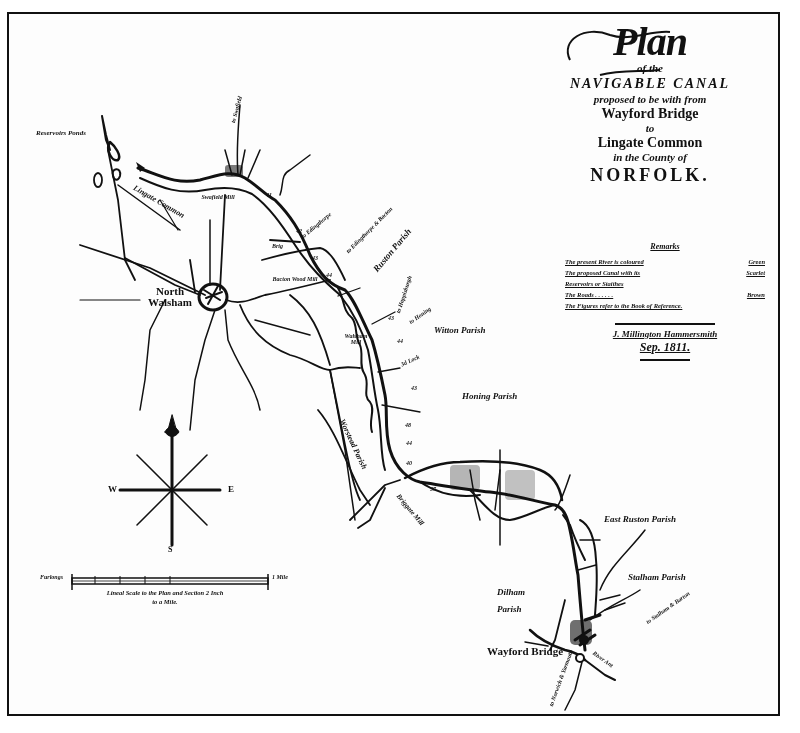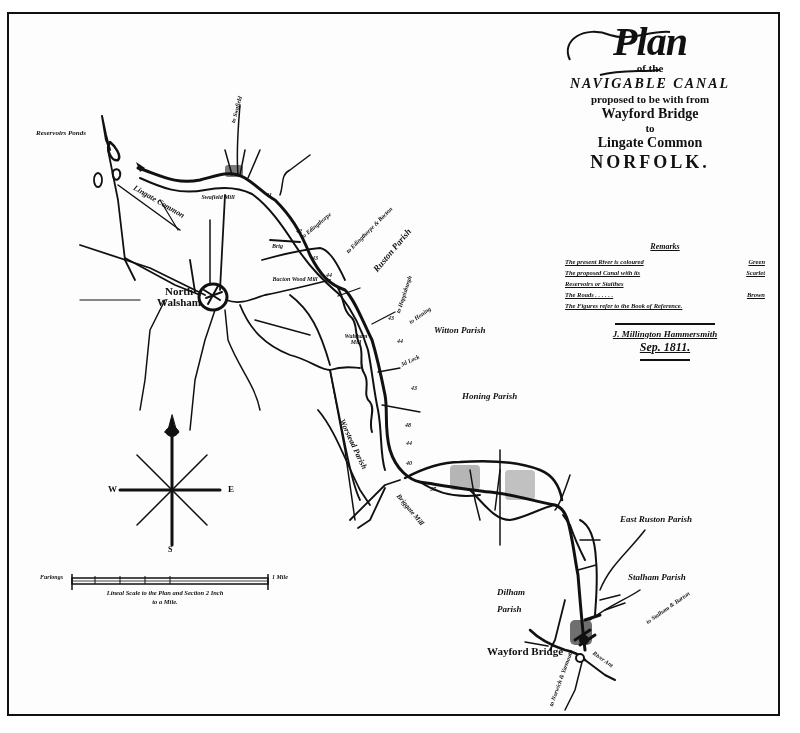--- a/index.html
+++ b/index.html
@@ -6,21 +6,21 @@
   body { width: 800px; height: 733px; position: relative; overflow: hidden;
          font-family: "Liberation Serif", serif; color: #111; }
   .frame { position: absolute; left: 7px; top: 12px; width: 773px; height: 704px;
            border: 2px solid #111; box-sizing: border-box; background: #fdfdfd; }
   svg.map { position: absolute; left: 0; top: 0; width: 800px; height: 733px; }
   .lbl { position: absolute; font-family: "Liberation Serif", serif; font-style: italic;
          color: #111; white-space: nowrap; line-height: 1; }
   .title-block { position: absolute; left: 545px; top: 22px; width: 210px; text-align: center; }
   .t-plan { font-family: "Liberation Serif", serif; font-style: italic; font-weight: bold;
             font-size: 40px; line-height: 40px; letter-spacing: -1px; }
-  .t-small { font-size: 11px; line-height: 13px; font-weight: bold; }
+  .t-small { font-style: italic; font-size: 11px; line-height: 13px; font-weight: bold; }
   .t-caps { font-style: italic; font-weight: bold; font-size: 14px; letter-spacing: 2px; line-height: 18px; }
   .t-place { font-weight: bold; font-size: 14px; line-height: 16px; }
   .t-county { font-weight: bold; font-size: 18px; letter-spacing: 3px; line-height: 22px; }
   .remarks { position: absolute; left: 565px; top: 242px; width: 200px; font-style: italic; text-decoration: underline; }
   .remarks .head { text-align: center; font-weight: bold; font-size: 8px; margin-bottom: 5px; }
   .remarks .row { display: flex; justify-content: space-between; font-size: 6.5px; font-weight: bold; line-height: 11px; }
   .remarks .rule { height: 2px; background: #111; width: 100px; margin: 12px auto 4px; }
   .remarks .author { text-align: center; font-size: 9px; font-weight: bold; line-height: 11px; }
   .remarks .date { text-align: center; font-size: 12px; font-weight: bold; }
   .remarks .rule2 { height: 1.5px; background: #111; width: 50px; margin: 4px auto; }
@@ -150,20 +150,21 @@
 </svg>
 
 <div class="title-block">
   <div class="t-plan">Plan</div>
   <div class="t-small">of the</div>
   <div class="t-caps">NAVIGABLE CANAL</div>
   <div class="t-small">proposed to be with from</div>
   <div class="t-place">Wayford Bridge</div>
   <div class="t-small">to</div>
   <div class="t-place">Lingate Common</div>
+  <div class="t-small">in the County of</div>
   <div class="t-county">NORFOLK.</div>
 </div>
 
 <div class="remarks">
   <div class="head">Remarks</div>
   <div class="row">
     <span>The present River is coloured</span>
     <span>Green</span>
   </div>
   <div class="row">
@@ -187,37 +188,37 @@
   <div class="rule2"></div>
 </div>
 
 <div class="lbl tiny" style="left:36px;top:130px;font-size:7px;">
   <div>Reservoirs Ponds</div>
 </div>
 <div class="lbl tiny" style="left:130px;top:198px;transform:rotate(30deg);font-size:8px;">Lingate Common</div>
 <div class="lbl tiny" style="left:198px;top:194px;width:40px;white-space:normal;text-align:center;">Swafield Mill</div>
 <div class="lbl tiny" style="left:230px;top:122px;transform:rotate(-75deg);transform-origin:left top;">to Swafield</div>
 <div class="lbl tiny" style="left:272px;top:243px;">Brig</div>
-<div class="lbl town" style="left:157px;top:286px;">
+<div class="lbl town" style="left:148px;top:286px;">
   <div style="padding-left:8px;">North</div>
   <div>Walsham</div>
 </div>
 <div class="lbl tiny" style="left:270px;top:276px;width:50px;white-space:normal;text-align:center;">Bacton Wood Mill</div>
 <div class="lbl tiny" style="left:300px;top:235px;transform:rotate(-40deg);transform-origin:left top;">to Edingthorpe</div>
 <div class="lbl tiny" style="left:345px;top:250px;transform:rotate(-45deg);transform-origin:left top;">to Edingthorpe &amp; Bacton</div>
 <div class="lbl parish" style="left:372px;top:268px;transform:rotate(-50deg);transform-origin:left top;font-size:9px;">Ruston Parish</div>
 <div class="lbl tiny" style="left:395px;top:312px;transform:rotate(-72deg);transform-origin:left top;">to Happisburgh</div>
 <div class="lbl tiny" style="left:408px;top:320px;transform:rotate(-35deg);transform-origin:left top;">to Honing</div>
 <div class="lbl tiny" style="left:340px;top:333px;width:32px;white-space:normal;text-align:center;">Walsham Mill</div>
 <div class="lbl parish" style="left:434px;top:326px;font-size:9px;">Witton Parish</div>
 <div class="lbl tiny" style="left:400px;top:362px;transform:rotate(-25deg);transform-origin:left top;">3d Lock</div>
 <div class="lbl parish" style="left:462px;top:392px;font-size:9px;">Honing Parish</div>
 <div class="lbl parish" style="left:345px;top:418px;transform:rotate(65deg);transform-origin:left top;font-size:8px;">Worstead Parish</div>
 <div class="lbl tiny" style="left:400px;top:493px;transform:rotate(50deg);transform-origin:left top;font-size:7px;">Briggate Mill</div>
-<div class="lbl parish" style="left:620px;top:515px;font-size:9px;">East Ruston Parish</div>
+<div class="lbl parish" style="left:604px;top:515px;font-size:9px;">East Ruston Parish</div>
 <div class="lbl parish" style="left:497px;top:588px;font-size:9px;">
   <div>Dilham</div>
   <div style="margin-top:8px;">Parish</div>
 </div>
 <div class="lbl parish" style="left:628px;top:573px;font-size:9px;">Stalham Parish</div>
 <div class="lbl tiny" style="left:645px;top:620px;transform:rotate(-35deg);transform-origin:left top;">to Stalham &amp; Barton</div>
 <div class="lbl town" style="left:487px;top:646px;">Wayford Bridge</div>
 <div class="lbl tiny" style="left:595px;top:650px;transform:rotate(35deg);transform-origin:left top;">River Ant</div>
 <div class="lbl tiny" style="left:548px;top:705px;transform:rotate(-70deg);transform-origin:left top;">to Norwich &amp; Yarmouth</div>
 

